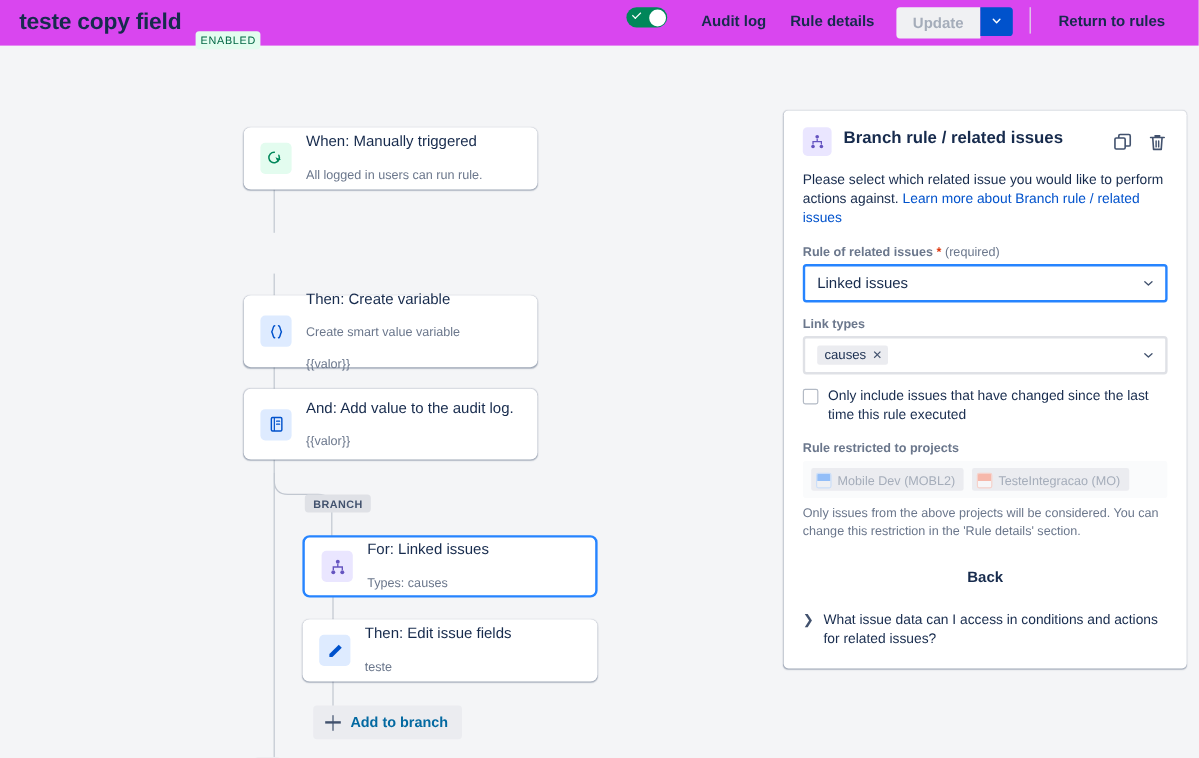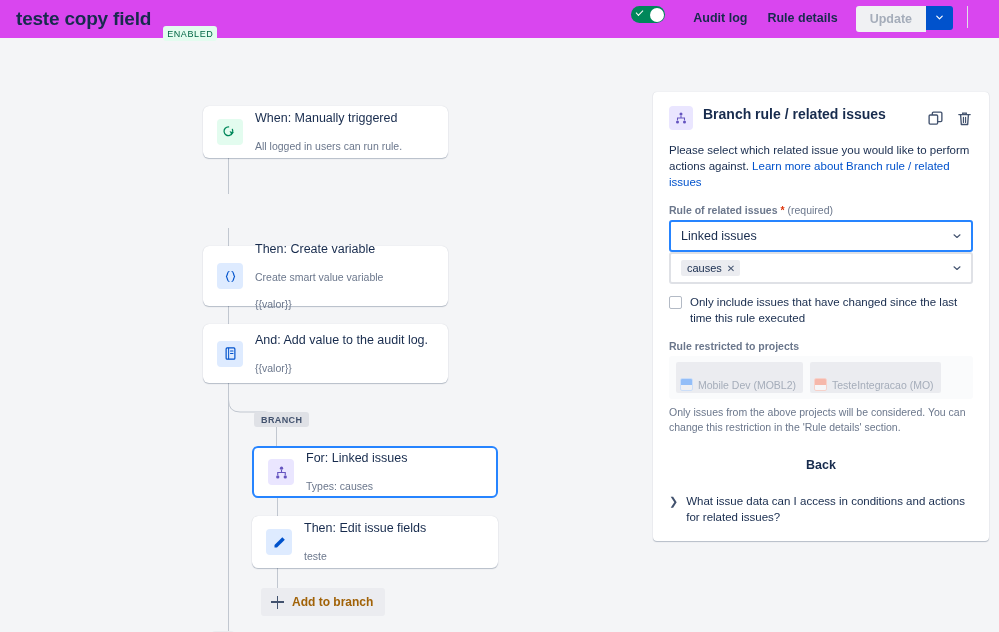--- a/index.html
+++ b/index.html
@@ -90,21 +90,21 @@
 
   .branch-pill {
     position: absolute;
     background: #dfe1e6; color: #42526e;
     font-size: 9px; font-weight: 700; letter-spacing: .4px;
     padding: 3px 7px 2px; border-radius: 3px;
   }
 
   .addbtn {
     position: absolute;
-    background: #ebecf0; color: #a16207;
+    background: #ebecf0; color: #0369a1;
     border-radius: 3px; font-size: 12px; font-weight: 600;
     display: flex; align-items: center; gap: 8px;
     padding: 7px 12px 7px 10px; cursor: pointer;
   }
   .plus { position: relative; width: 13px; height: 13px; flex: 0 0 auto; }
   .plus::before, .plus::after {
     content: ""; position: absolute; background: #42526e;
   }
   .plus::before { left: 0; top: 5.5px; width: 13px; height: 1.8px; }
   .plus::after { top: 0; left: 5.6px; height: 13px; width: 1.8px; }
@@ -155,21 +155,21 @@
   }
   .check-label { font-size: 11.5px; line-height: 16px; color: #172b4d; }
 
   .projects-box {
     background: #fafbfc; border-radius: 3px; border: 1px solid transparent;
     padding: 5px 6px; display: flex; gap: 7px; flex-wrap: wrap;
   }
   .proj-chip {
     background: #ebecf0; border-radius: 2px;
     display: inline-flex; align-items: center; gap: 5px;
-    padding: 16px 7px 2px 4px;
+    padding: 4px 7px 2px 4px;
     font-size: 10.5px; color: #a5adba;
   }
   .proj-avatar { width: 13px; height: 13px; border-radius: 2px; flex: 0 0 auto; opacity: .55; }
   .help-txt { font-size: 10.5px; line-height: 15px; color: #6b778c; margin-top: 6px; }
 
   .btn-row { display: flex; margin-top: 16px; }
   .btn {
     flex: 1; text-align: center; font-size: 12.5px; font-weight: 600;
     padding: 7px 0; border-radius: 3px; cursor: pointer; color: #172b4d;
   }
@@ -195,20 +195,21 @@
     </div>
     <div class="tlink">Audit log</div>
     <div class="tlink">Rule details</div>
     <div class="tbtn-update">Update</div>
     <div class="tbtn-caret">
       <svg width="11" height="11" viewBox="0 0 24 24">
         <path d="M6 9l6 6 6-6" stroke="#fff" stroke-width="2.6" fill="none" stroke-linecap="round" stroke-linejoin="round"></path>
       </svg>
     </div>
     <div class="divider-v"></div>
+    <div class="tlink">Return to rules</div>
   </div>
 </div>
 
 <div class="stage">
 
   <div class="line" style="left:228px; top:120px; height:36px;"></div>
   <div class="line" style="left:228px; top:190px; height:36px;"></div>
   <div class="line" style="left:228px; top:268px; height:36px;"></div>
   <div class="line" style="left:228px; top:345px; height:248px;"></div>
 
@@ -335,20 +336,21 @@
     </label>
     <div class="select focused">
       <span>Linked issues</span>
       <span class="caret">
         <svg width="12" height="12" viewBox="0 0 24 24">
           <path d="M6 9.5l6 5.5 6-5.5" stroke="#42526e" stroke-width="2.2" fill="none" stroke-linecap="round" stroke-linejoin="round"></path>
         </svg>
       </span>
     </div>
 
+    <label class="flabel" style="margin-top:12px;">Link types</label>
     <div class="select">
       <span class="chip">
         <span>causes</span>
         <span class="x">✕</span>
       </span>
       <span class="caret">
         <svg width="12" height="12" viewBox="0 0 24 24">
           <path d="M6 9.5l6 5.5 6-5.5" stroke="#42526e" stroke-width="2.2" fill="none" stroke-linecap="round" stroke-linejoin="round"></path>
         </svg>
       </span>

